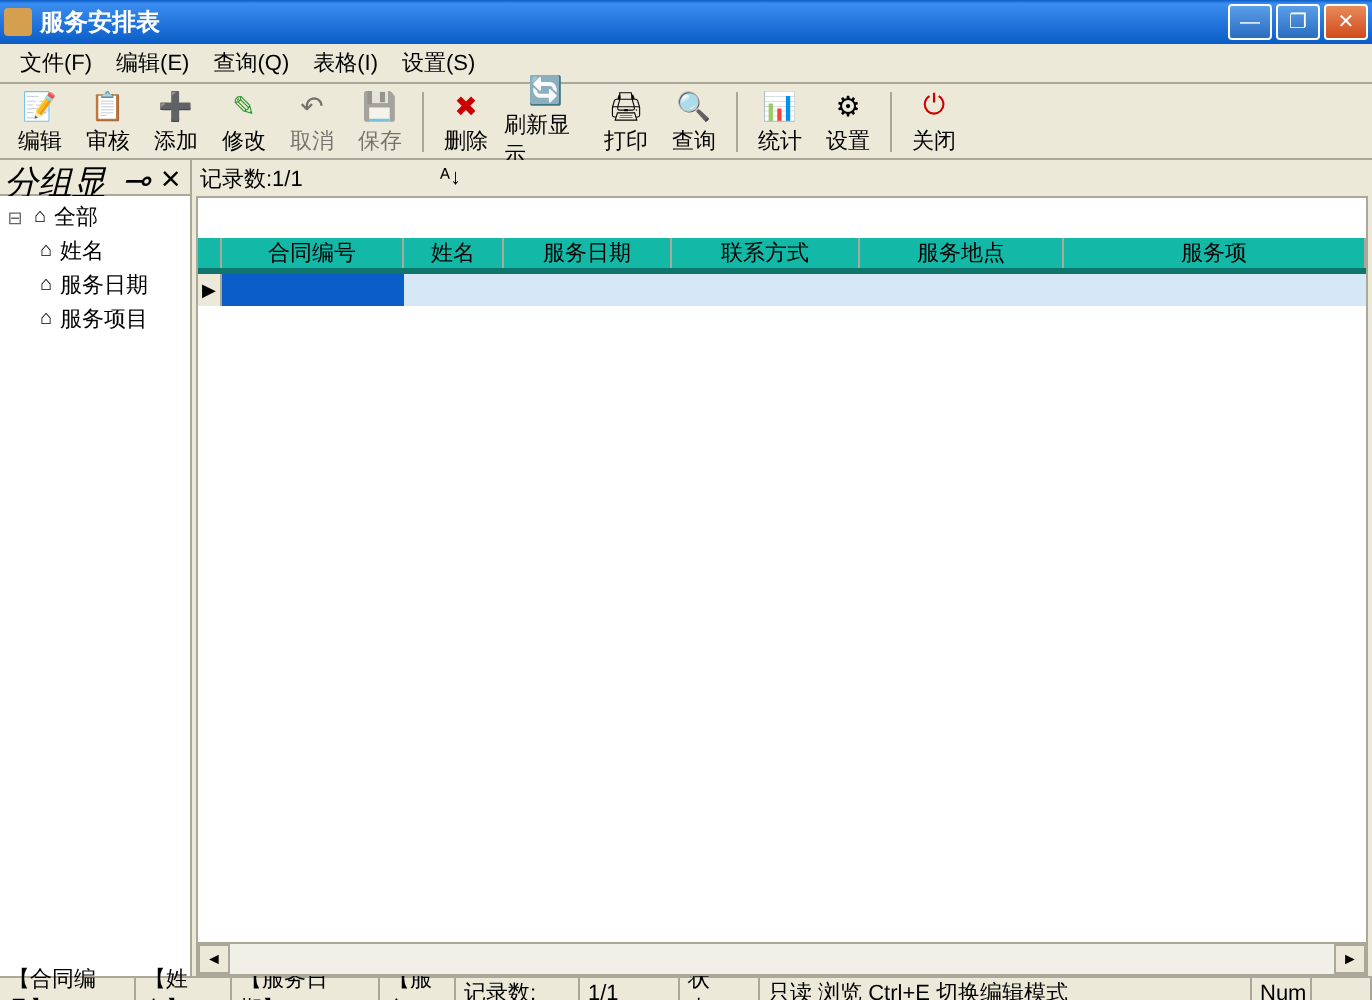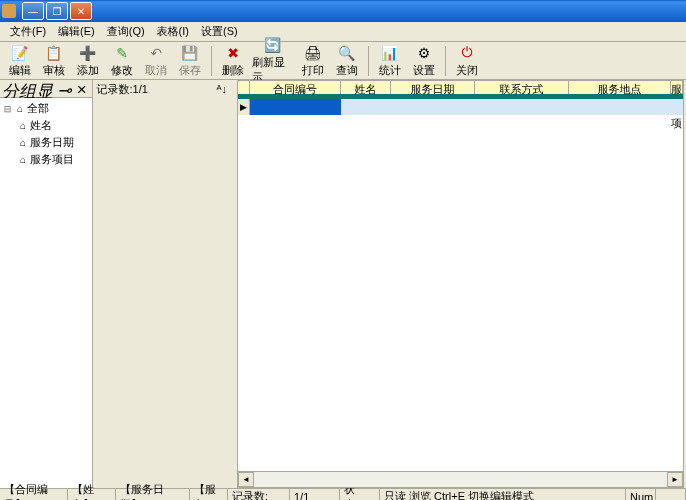--- a/index.html
+++ b/index.html
@@ -27,27 +27,27 @@
 .side-header { height: 18px; display: flex; align-items: flex-start; padding: 0 2px; font-size: 17px; border-bottom: 1px solid #aca899; font-style: italic; }
 .side-header .spacer { flex: 1; }
 .side-header .pin { padding: 0 2px; cursor: pointer; }
 .side-header .x { padding: 0 3px; cursor: pointer; }
 .tree { flex: 1; background: #fff; padding: 2px; overflow: auto; }
 .tree-node { display: flex; align-items: center; padding: 1px 0; cursor: pointer; }
 .tree-node .exp { width: 11px; text-align: center; font-size: 9px; color: #666; }
 .tree-node .ico { width: 14px; text-align: center; font-size: 10px; }
 .tree-node.child { padding-left: 14px; }
 
-.main-panel { flex: 1; display: flex; flex-direction: row; background: #ece9d8; }
+.main-panel { flex: 1; display: flex; flex-direction: column; background: #ece9d8; }
 .info-row { height: 18px; display: flex; align-items: center; padding: 0 4px; font-size: 11px; }
 .info-row .rec-count { width: 120px; }
 .info-row .hint-ico { margin-right: 4px; }
 
 .grid-wrap { flex: 1; background: #fff; border: 1px solid #aca899; margin: 0 2px; position: relative; overflow: hidden; }
-.grid-header { display: flex; background: #fef9c3; height: 18px; border-bottom: 5px solid #0f766e; }
+.grid-header { display: flex; background: #14b8a6; height: 18px; border-bottom: 3px solid #0f766e; margin-top: 20px; }
 .grid-header .gh { border-right: 1px solid #aca899; text-align: center; line-height: 17px; font-size: 11px; cursor: pointer; }
 .grid-body { height: 16px; display: flex; }
 .grid-body .row-ind { width: 12px; background: #ece9d8; border-right: 1px solid #aca899; display: flex; align-items: center; justify-content: center; font-size: 9px; }
 .grid-body .sel-cell { background: #0a5dc6; width: 91px; height: 16px; }
 .grid-body .rest { flex: 1; background: #d6e7f7; height: 16px; }
 .hscroll { position: absolute; bottom: 0; left: 0; right: 0; height: 16px; background: #ece9d8; border-top: 1px solid #aca899; display: flex; }
 .hscroll .sb-btn { width: 16px; background: #ece9d8; border: 1px solid #aca899; display: flex; align-items: center; justify-content: center; font-size: 8px; cursor: pointer; }
 .hscroll .sb-track { flex: 1; background: #f0f0e8; }
 
 .statusbar { height: 16px; background: #ece9d8; border-top: 1px solid #aca899; display: flex; align-items: center; font-size: 11px; }
@@ -60,20 +60,21 @@
 .statusbar .seg.w6 { width: 50px; }
 .statusbar .seg.flex { flex: 1; }
 .statusbar .seg.state-lbl { width: 40px; justify-content: flex-end; }
 .statusbar .seg.num { width: 30px; }
 </style>
 </head>
 <body>
 
 <div class="titlebar">
   <div class="icon"></div>
+  <div class="title">服务安排表</div>
   <div class="win-btn">—</div>
   <div class="win-btn">❐</div>
   <div class="win-btn close">✕</div>
 </div>
 
 <div class="menubar">
   <div class="menu-item">文件(F)</div>
   <div class="menu-item">编辑(E)</div>
   <div class="menu-item">查询(Q)</div>
   <div class="menu-item">表格(I)</div>

